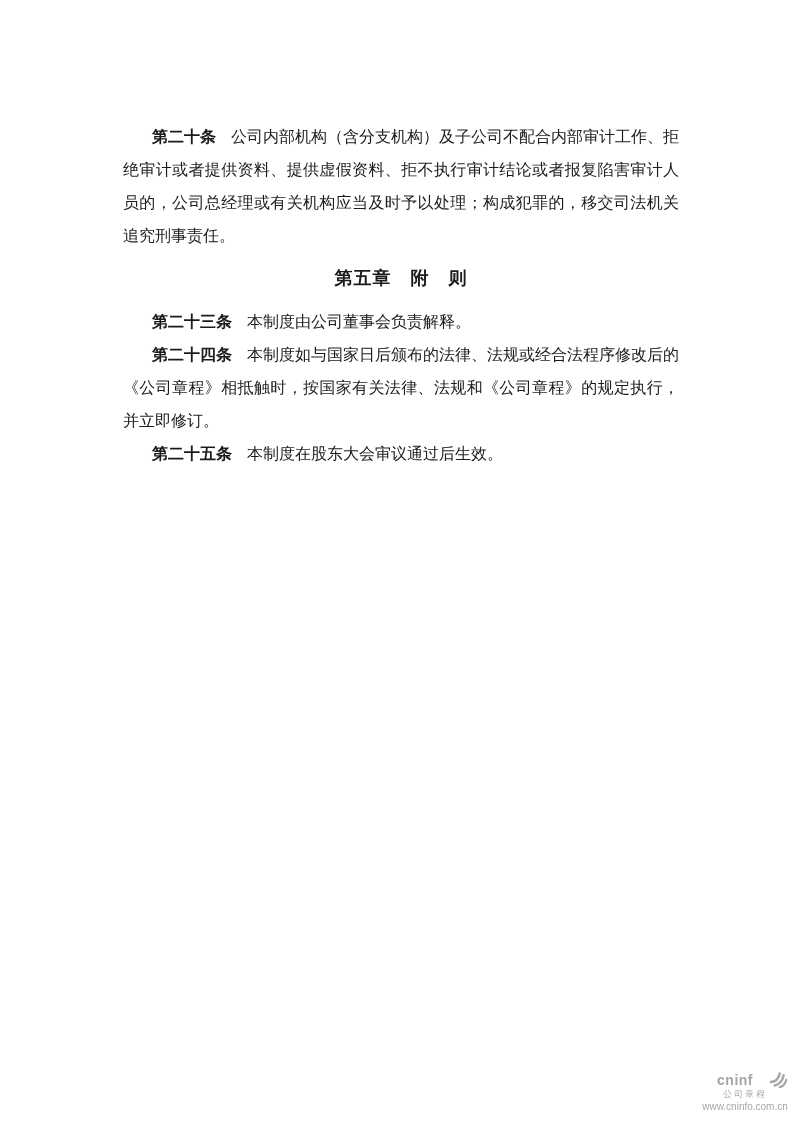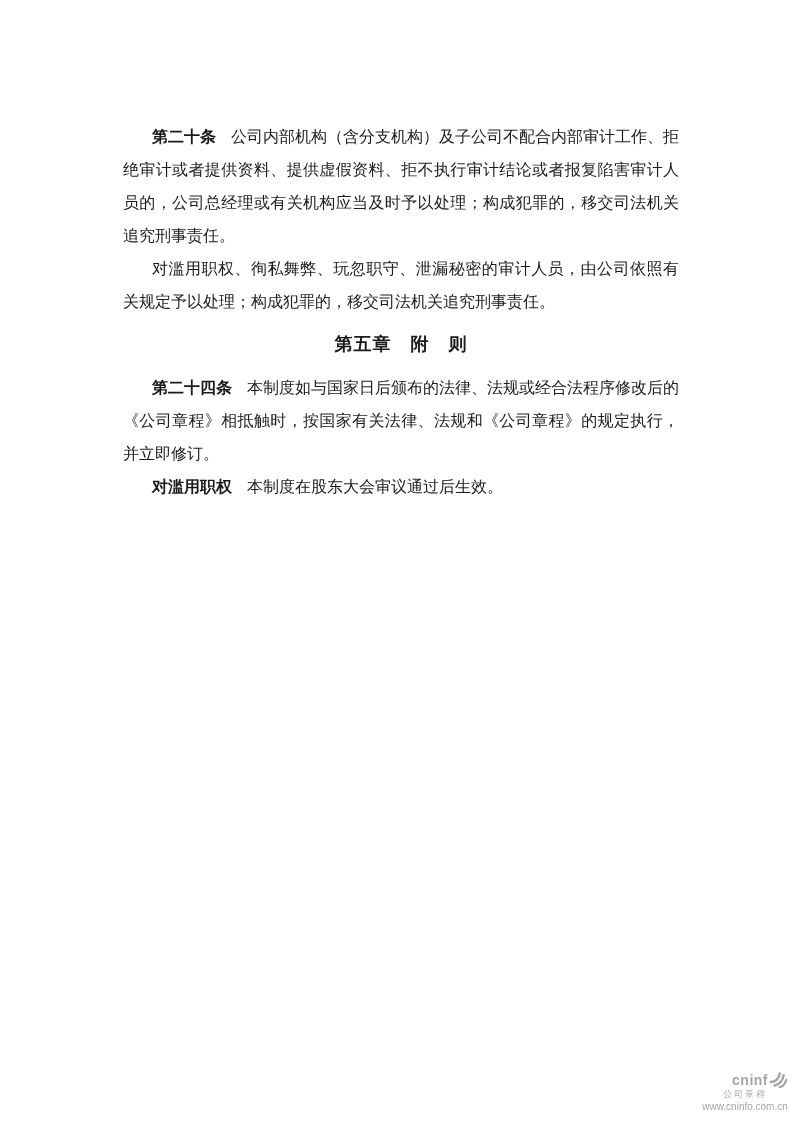--- a/index.html
+++ b/index.html
@@ -48,21 +48,21 @@
     color: #a6a6a6;
     font-family: "Liberation Sans", "DejaVu Sans", sans-serif;
     text-align: center;
     line-height: 1.15;
     user-select: none;
   }
   .brand-row {
     display: flex;
     justify-content: flex-end;
     align-items: flex-end;
-    gap: 1px;
+    gap: 16px;
     padding-right: 2px;
   }
   .brand-word {
     font-weight: 700;
     font-size: 14px;
     letter-spacing: 0.5px;
     line-height: 15px;
   }
   .swirl { display: inline-block; }
   .swirl svg { width: 19px; height: 17px; display: block; }
@@ -83,33 +83,33 @@
 
 <div class="page">
   <main class="doc">
 
     <p class="para">
       <b class="art-num">第二十条</b><span>公司内部机构（含分支机构）及子公司不配合内部审计工作、拒绝审计或者提供资料、提供虚假资料、拒不执行审计结论或者报复陷害审计人员的，公司总经理或有关机构应当及时予以处理；构成犯罪的，移交司法机关追究刑事责任。</span>
     </p>
 
 
 
-    <p class="para">
-      <span>对滥用职权、徇私舞弊、玩忽职守、泄漏秘密的审计人员，由公司依照有关规定予以处理；构成犯罪的，移交司法机关追究刑事责任。</span>
-    </p>
 
     <h2 class="chapter">第五章　附　则</h2>
 
+    <p class="para">
+      <b class="art-num">第二十三条</b><span>本制度由公司董事会负责解释。</span>
+    </p>
 
     <p class="para">
       <b class="art-num">第二十四条</b><span>本制度如与国家日后颁布的法律、法规或经合法程序修改后的《公司章程》相抵触时，按国家有关法律、法规和《公司章程》的规定执行，并立即修订。</span>
     </p>
 
     <p class="para">
-      <b class="art-num">对滥用职权</b><span>本制度在股东大会审议通过后生效。</span>
+      <b class="art-num">第二十五条</b><span>本制度在股东大会审议通过后生效。</span>
     </p>
 
   </main>
 
   <footer class="brand">
     <div class="brand-row">
       <span class="brand-word">cninf</span>
       <span class="swirl">
         <svg viewBox="0 0 22 20" xmlns="http://www.w3.org/2000/svg">
           <g fill="none" stroke="#a6a6a6" stroke-linecap="round">

